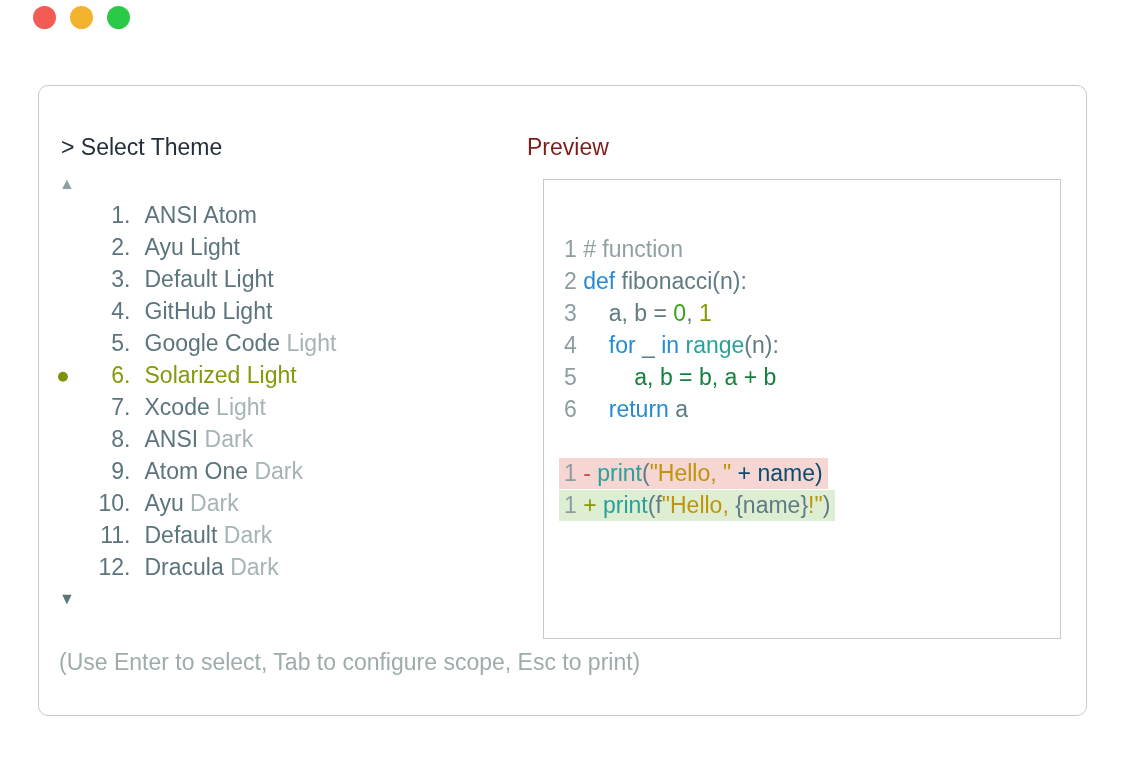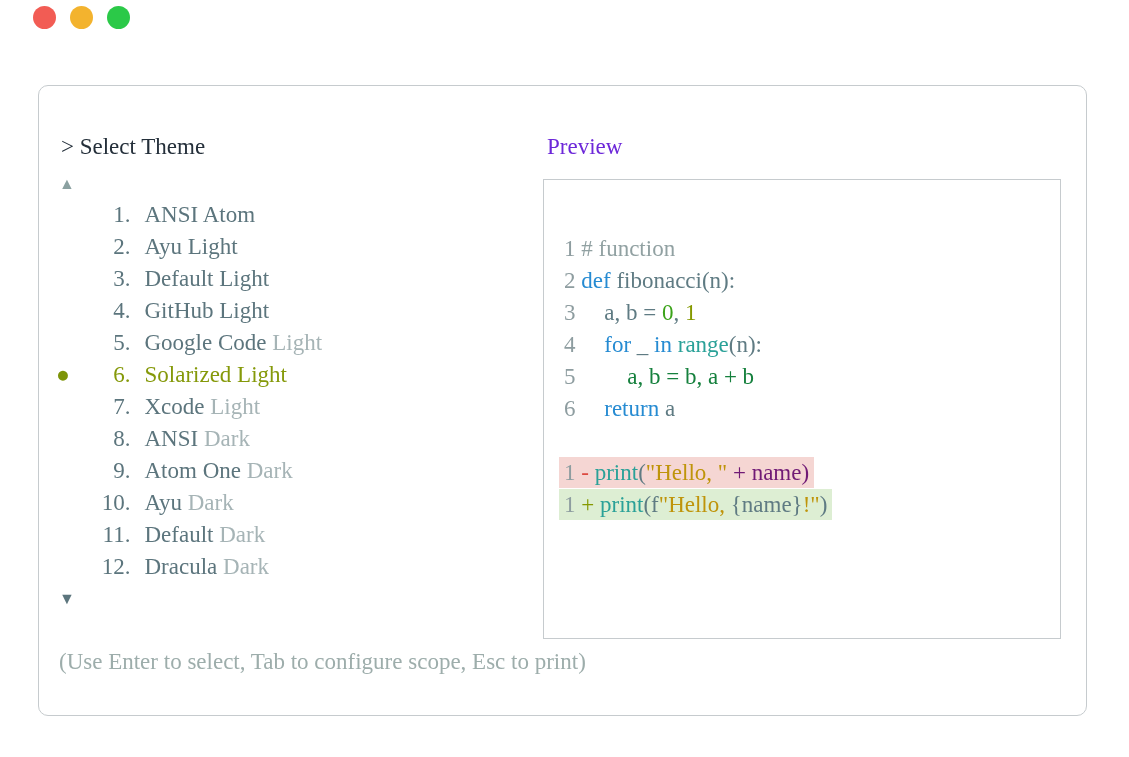--- a/index.html
+++ b/index.html
@@ -1,18 +1,18 @@
 <!DOCTYPE html>
 <html><head>
 <meta charset="utf-8">
 <style>
   html,body { margin:0; padding:0; background:#ffffff; }
   .stage {
     position:relative; width:1129px; height:757px; background:#ffffff;
-    font-family:Liberation Serif, serif; overflow:hidden;
+    font-family:Liberation Sans, sans-serif; overflow:hidden;
   }
   
   .lights { position:absolute; left:33px; top:6px; display:flex; gap:14px; }
   .light { width:23px; height:23px; border-radius:50%; }
 
   
   .panel {
     position:absolute; left:38px; top:85px; width:1049px; height:631px;
     border:1.5px solid #c6cbce; border-radius:10px; background:#ffffff; box-sizing:border-box;
   }
@@ -33,22 +33,22 @@
   .trow .dim { color:#a6b4b6; }
   .trow.selected { color:#85990a; }
 
   .help {
     position:absolute; left:20px; top:560px;
     font-size:23px; line-height:32px; color:#9dadab; white-space:pre;
   }
 
   
   .preview-label {
-    position:absolute; left:508px; top:45px;
-    font-size:23px; line-height:32px; color:#6d28d9;
+    position:absolute; left:488px; top:45px;
+    font-size:23px; line-height:32px; color:#7f1d1d;
   }
   .preview-box {
     position:absolute; left:504px; top:93px; width:518px; height:460px;
     border:1.5px solid #c6cbce; box-sizing:border-box; background:#ffffff;
   }
   .code { padding:53px 0 0 20px; }
   .crow { height:32px; font-size:23px; line-height:32px; white-space:pre; }
   .crow .inner { display:inline-block; }
   .crow.removed .inner, .crow.added .inner {
     line-height:31px; padding:0 5px; margin-left:-5px;
@@ -97,19 +97,19 @@
 
     <div class="preview-box">
       <div class="code">
           <div class="crow"><span class="inner"><span class="ln">1 </span><span style="color: rgb(145, 161, 162);"># function</span></span></div>
           <div class="crow"><span class="inner"><span class="ln">2 </span><span style="color: rgb(38, 139, 210);">def</span><span style="color: rgb(95, 123, 131);"> fibonacci(n):</span></span></div>
           <div class="crow"><span class="inner"><span class="ln">3 </span><span style="color: rgb(95, 123, 131);">    a, b = </span><span style="color: rgb(59, 163, 26);">0</span><span style="color: rgb(95, 123, 131);">, </span><span style="color: rgb(133, 153, 0);">1</span></span></div>
           <div class="crow"><span class="inner"><span class="ln">4 </span><span style="color: rgb(95, 123, 131);">    </span><span style="color: rgb(38, 139, 210);">for</span><span style="color: rgb(95, 123, 131);"> _ </span><span style="color: rgb(38, 139, 210);">in</span><span style="color: rgb(95, 123, 131);"> </span><span style="color: rgb(42, 161, 152);">range</span><span style="color: rgb(95, 123, 131);">(n):</span></span></div>
           <div class="crow"><span class="inner"><span class="ln">5 </span><span style="color: #15803d; text-align: right;">        a, b = b, a + b</span></span></div>
           <div class="crow"><span class="inner"><span class="ln">6 </span><span style="color: rgb(95, 123, 131);">    </span><span style="color: rgb(38, 139, 210);">return</span><span style="color: rgb(95, 123, 131);"> a</span></span></div>
           <div class="crow"><span class="inner"></span></div>
-          <div class="crow removed"><span class="inner"><span class="ln">1 </span><span style="color: rgb(220, 74, 64);">- </span><span style="color: rgb(42, 161, 152);">print</span><span style="color: rgb(95, 123, 131);">(</span><span style="color: rgb(191, 148, 10);">"Hello, "</span><span style="color: #701a75;"> + name)</span></span></div>
+          <div class="crow removed"><span class="inner"><span class="ln">1 </span><span style="color: rgb(220, 74, 64);">- </span><span style="color: rgb(42, 161, 152);">print</span><span style="color: rgb(95, 123, 131);">(</span><span style="color: rgb(191, 148, 10);">"Hello, "</span><span style="color: #0c4a6e;"> + name)</span></span></div>
           <div class="crow added"><span class="inner"><span class="ln">1 </span><span style="color: rgb(133, 153, 0);">+ </span><span style="color: rgb(42, 161, 152);">print</span><span style="color: rgb(95, 123, 131);">(f</span><span style="color: rgb(191, 148, 10);">"Hello, </span><span style="color: rgb(95, 123, 131);">{name}</span><span style="color: rgb(191, 148, 10);">!"</span><span style="color: rgb(95, 123, 131);">)</span></span></div>
         </div>
     </div>
 
   </div>
 </div>
 
 </body></html>

